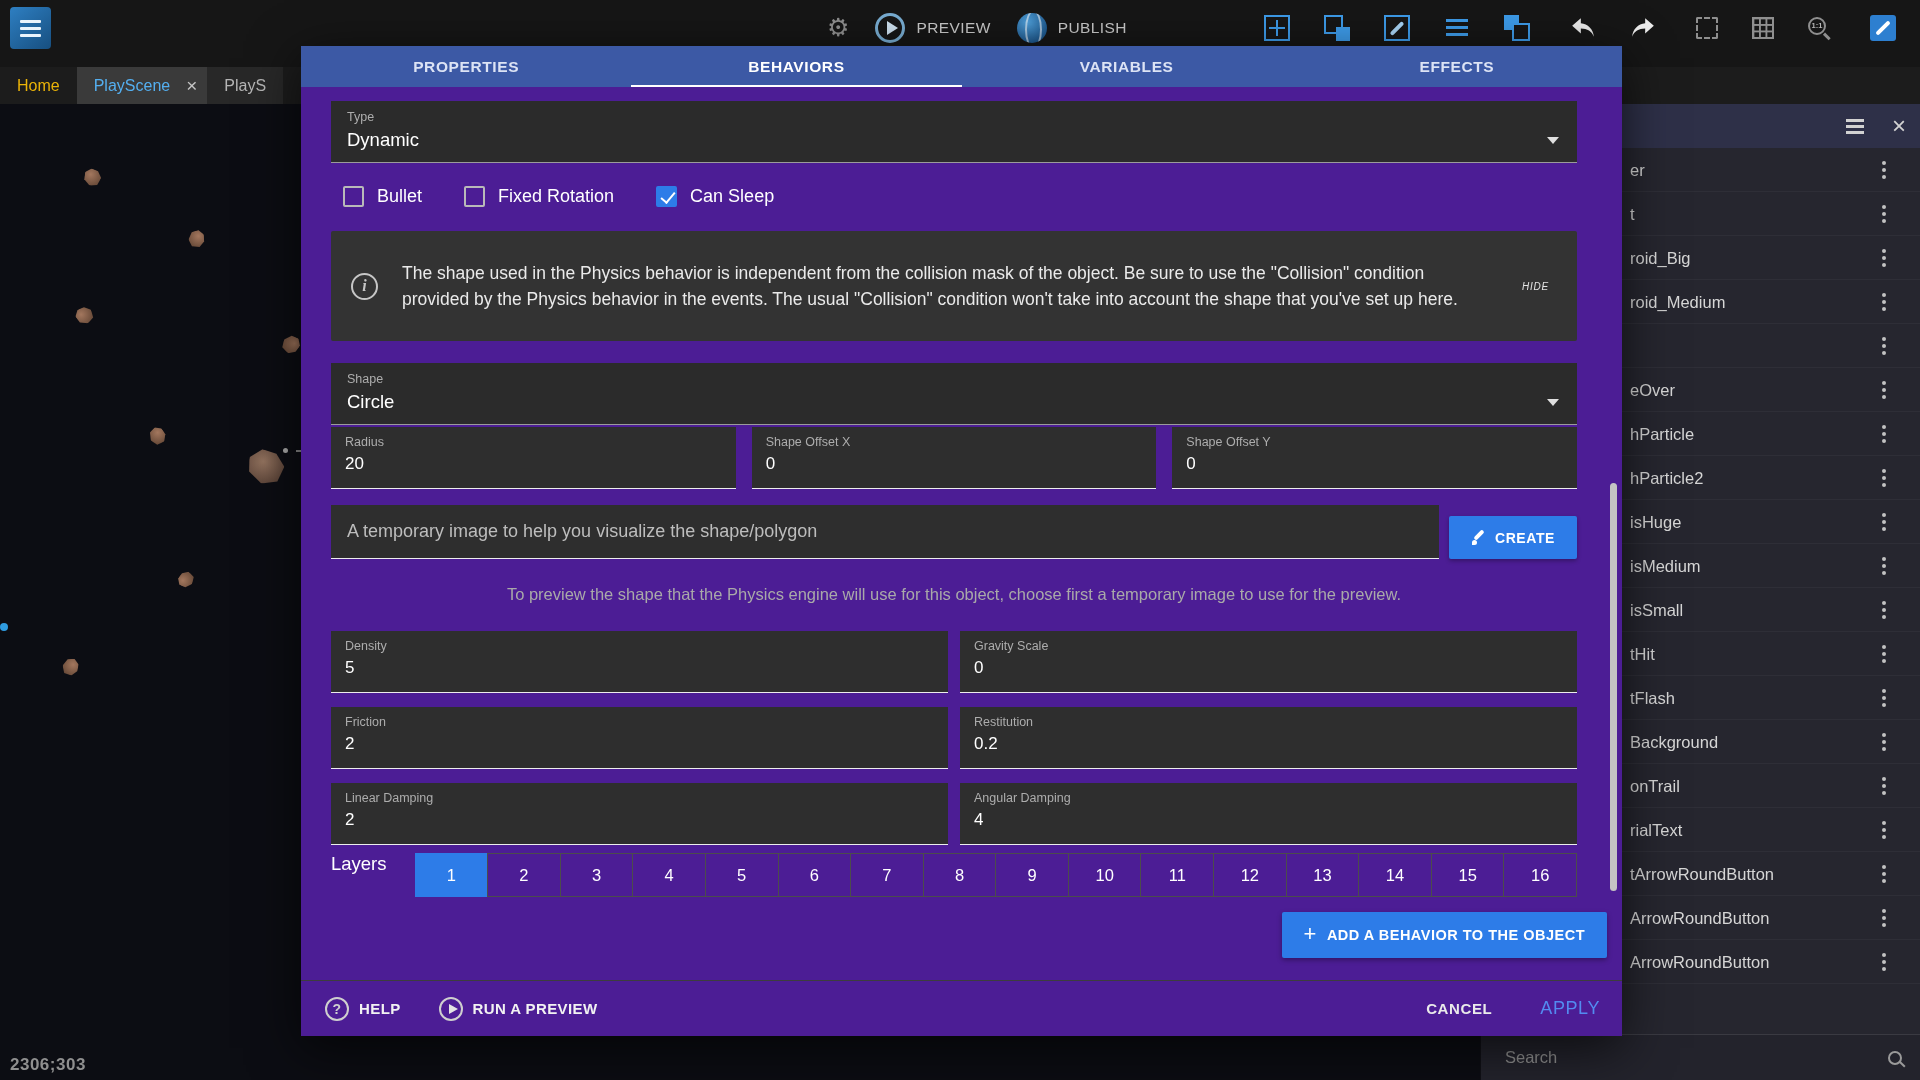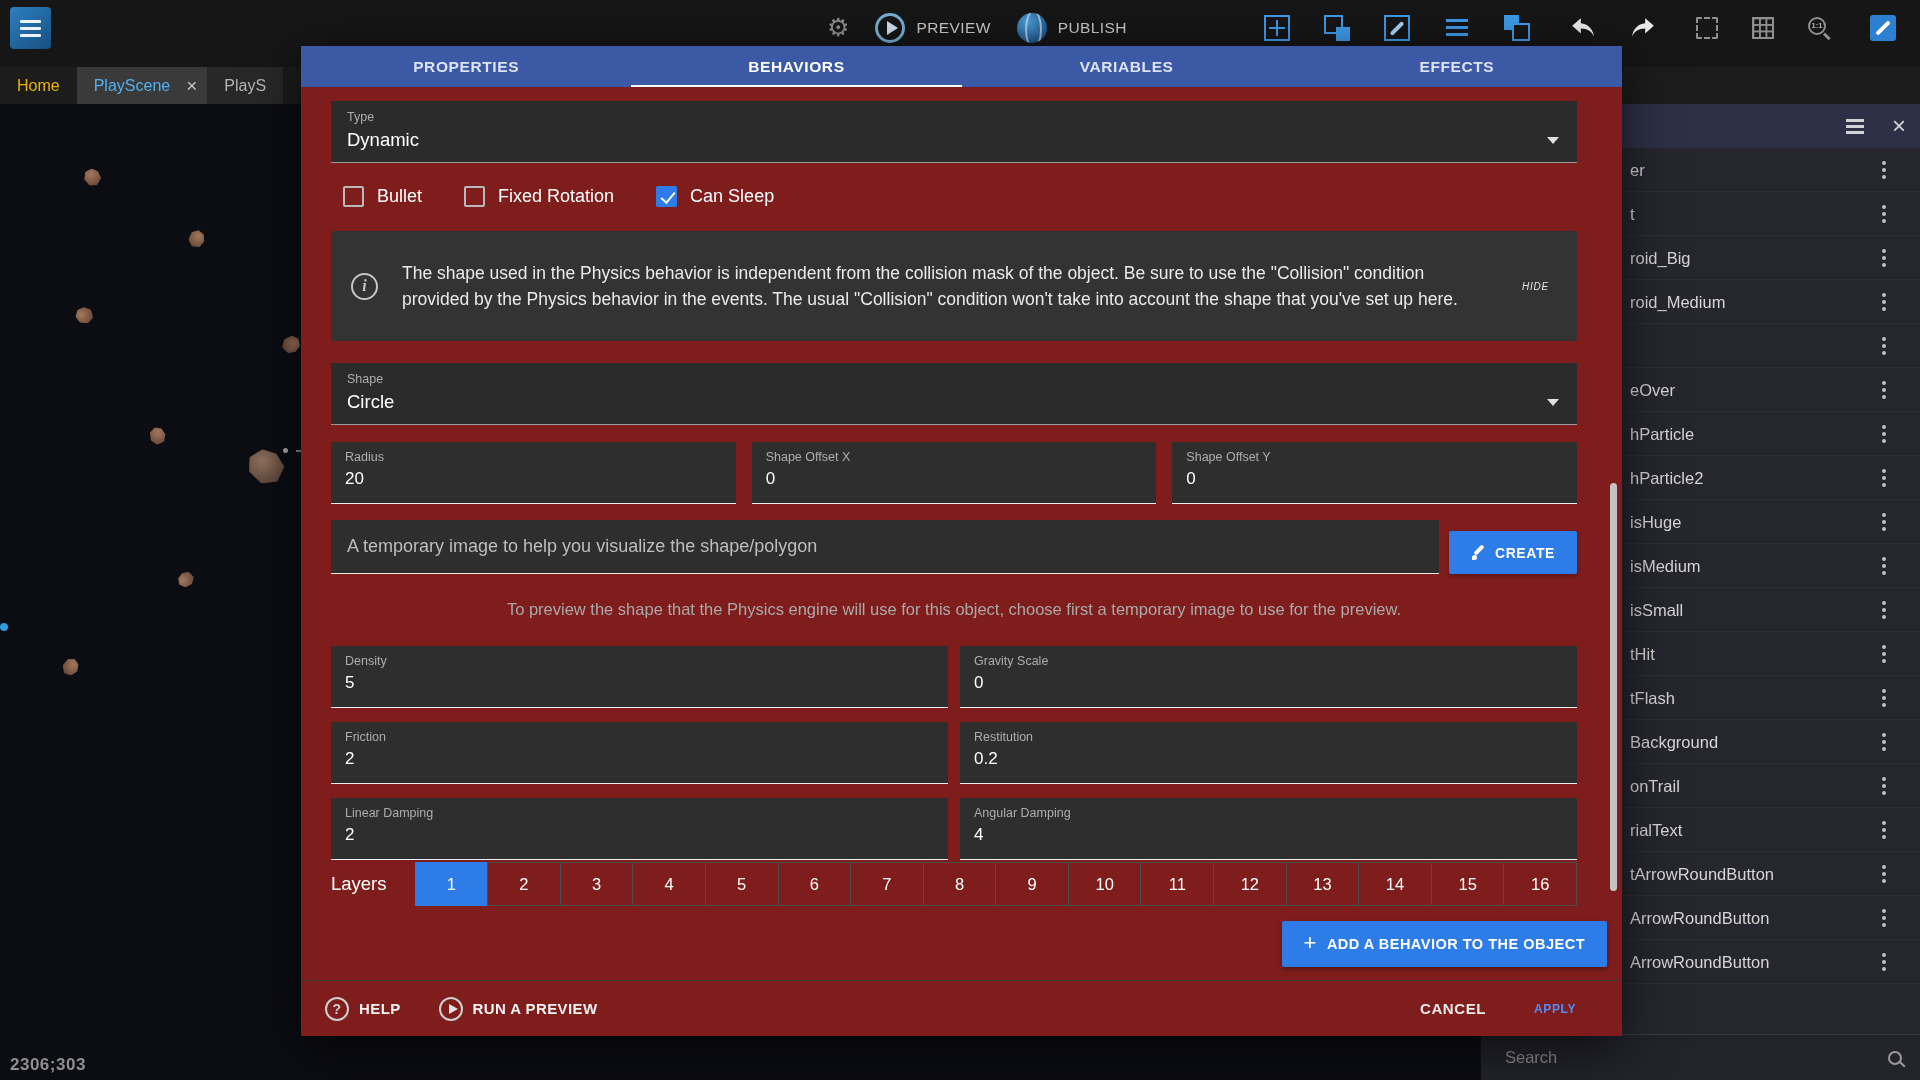--- a/index.html
+++ b/index.html
@@ -76,21 +76,21 @@
   .kebab{position:absolute;right:34px;top:50%;margin-top:-2px;width:4px;height:4px;border-radius:50%;background:#c2c2c2;
          box-shadow:0 -7px 0 #c2c2c2,0 7px 0 #c2c2c2;}
   .panel-search{position:absolute;left:0;right:0;bottom:0;height:46px;background:#23232c;border-top:1px solid #3a3a42;
                 display:flex;align-items:center;padding:0 18px 0 22px;}
   .search-input{flex:1;background:transparent;border:none;outline:none;color:#cfcfcf;font-size:16.5px;font-family:Liberation Sans, sans-serif;}
   .search-input::placeholder{color:#8f8f8f;}
   .mag{width:14px;height:14px;border:2px solid #9a9a9a;border-radius:50%;position:relative;flex:none;margin-left:10px;}
   .mag::after{content:'';position:absolute;width:8px;height:2px;background:#9a9a9a;right:-6px;bottom:-2px;transform:rotate(45deg);}
 
   
-  .dialog{position:absolute;left:301px;top:46px;width:1321px;height:990px;background:#7f1d1d;z-index:10;
+  .dialog{position:absolute;left:301px;top:46px;width:1321px;height:990px;background:#4c1d95;z-index:10;
           box-shadow:0 12px 48px rgba(0,0,0,.65);display:flex;flex-direction:column;}
   .dlg-tabs{height:41px;background:#3c59a5;display:flex;flex:none;}
   .dlg-tab{flex:1;display:flex;align-items:center;justify-content:center;color:#dce3f5;font-size:15.5px;
            font-weight:bold;letter-spacing:.6px;position:relative;cursor:pointer;}
   .dlg-tab.active{color:#fff;}
   .dlg-tab.active::after{content:'';position:absolute;left:0;right:0;bottom:0;height:2px;background:#fff;}
   .dlg-content{flex:1;padding:6px 45px 0 30px;overflow:hidden;position:relative;}
   .dlg-scrollbar{position:absolute;right:5px;top:437px;width:7px;height:408px;background:#c4c4c4;border-radius:4px;z-index:5;}
 
   .select-field{position:relative;background:#2b2b2b;border-bottom:1px solid #9b9b9b;padding:9px 16px 11px;margin-top:8px;}
@@ -107,39 +107,39 @@
                      border-width:0 2.5px 2.5px 0;transform:rotate(40deg);}
   .cb-label{margin-left:13px;font-size:18px;color:#fff;}
 
   .info-box{margin-top:22px;background:#333;display:flex;align-items:center;padding:15px 22px 15px 20px;border-radius:2px;height:110px;}
   .info-icon{width:27px;height:27px;border-radius:50%;border:2px solid #c6c6c6;color:#c6c6c6;display:flex;align-items:center;
              justify-content:center;font-size:16px;font-weight:bold;font-style:italic;
              font-family:"Liberation Serif",serif;flex:none;margin-right:24px;}
   .info-text{flex:1;font-size:17.5px;line-height:1.5;color:#eaeaea;}
   .hide-btn{margin-left:36px;margin-right:6px;color:#e3e3e3;font-size:10px;letter-spacing:.8px;flex:none;cursor:pointer;font-style:italic;}
 
-  .row3{display:flex;gap:16px;margin-top:17px;}
+  .row3{display:flex;gap:16px;margin-top:2px;}
   .row2{display:flex;gap:12px;}
   .mt24{margin-top:24px;} .mt14{margin-top:14px;}
   .field{flex:1;background:#2e2e2e;border-bottom:1px solid #ededed;padding:8px 14px 9px;height:62px;}
   .field .f-value{font-size:17px;}
 
   .temp-row{display:flex;align-items:flex-end;margin-top:16px;gap:10px;}
   .temp-field{flex:1;background:#2e2e2e;border-bottom:1px solid #ededed;height:54px;display:flex;align-items:center;padding:0 16px;}
   .temp-text{color:#bdbdbd;font-size:18px;}
   .create-btn{flex:none;height:43px;width:128px;background:#2d7ce8;border:none;border-radius:2px;color:#fff;font-size:14px;
               font-weight:bold;letter-spacing:.6px;display:flex;align-items:center;justify-content:center;gap:9px;
               font-family:inherit;box-shadow:0 2px 4px rgba(0,0,0,.3);cursor:pointer;}
   .brush-icon{width:15px;height:15px;position:relative;flex:none;}
   .brush-icon::before{content:'';position:absolute;left:6px;top:-1px;width:4px;height:12px;background:#fff;border-radius:2px;transform:rotate(45deg);}
   .brush-icon::after{content:'';position:absolute;left:1px;bottom:0;width:5px;height:5px;background:#fff;border-radius:50% 50% 50% 0;}
 
   .note{margin-top:26px;text-align:center;color:#a9a9a9;font-size:16.5px;height:22px;}
 
-  .layers-row{display:flex;align-items:center;margin-top:2px;}
+  .layers-row{display:flex;align-items:flex-start;margin-top:8px;}
   .layers-label{font-size:18.5px;color:#fff;margin-right:28px;flex:none;}
   .layer-buttons{display:flex;flex:1;}
   .layer-btn{flex:1;height:44px;display:flex;align-items:center;justify-content:center;border:1px solid #4c4c4c;
              margin-left:-1px;font-size:16.5px;color:#fff;background:transparent;cursor:pointer;}
   .layer-btn:first-child{margin-left:0;}
   .layer-btn.active{background:#2d7ce8;border-color:#2d7ce8;}
 
   .add-row{display:flex;justify-content:flex-end;margin-top:15px;margin-right:-30px;}
   .add-btn{height:46px;background:#2d7ce8;color:#fff;border:none;border-radius:2px;font-size:14.5px;font-weight:bold;
            letter-spacing:.5px;display:flex;align-items:center;gap:10px;padding:0 22px;font-family:inherit;
@@ -149,21 +149,21 @@
   .dlg-footer{flex:none;height:56px;border-top:1px solid #3d3d3d;display:flex;align-items:center;padding:0 20px 0 24px;}
   .foot-btn{display:flex;align-items:center;gap:10px;color:#f2f2f2;font-size:15px;font-weight:bold;letter-spacing:.4px;cursor:pointer;}
   .q-icon{width:24px;height:24px;border-radius:50%;border:2px solid #cfcfcf;color:#cfcfcf;display:flex;align-items:center;
           justify-content:center;font-size:14px;font-weight:bold;flex:none;}
   .runp{margin-left:38px;}
   .play-icon{width:24px;height:24px;border-radius:50%;border:2px solid #cfcfcf;position:relative;flex:none;}
   .play-icon::after{content:'';position:absolute;left:8px;top:5px;border-left:9px solid #e3e3e3;
                     border-top:5.5px solid transparent;border-bottom:5.5px solid transparent;}
   .foot-right{margin-left:auto;display:flex;align-items:center;gap:48px;}
   .cancel-btn{color:#eaeaea;font-size:15px;font-weight:bold;letter-spacing:.6px;cursor:pointer;}
-  .apply-btn{color:#538bf0;font-size:12px;font-weight:bold;letter-spacing:.6px;margin-right:26px;cursor:pointer;}
+  .apply-btn{color:#538bf0;font-size:18px;font-weight:normal;letter-spacing:.6px;margin-right:2px;cursor:pointer;}
 </style>
 </head>
 <body>
 
 <div class="screen">
 
   <div class="toolbar">
     <div class="menu-btn">
       <span class="burger"></span>
     </div>

